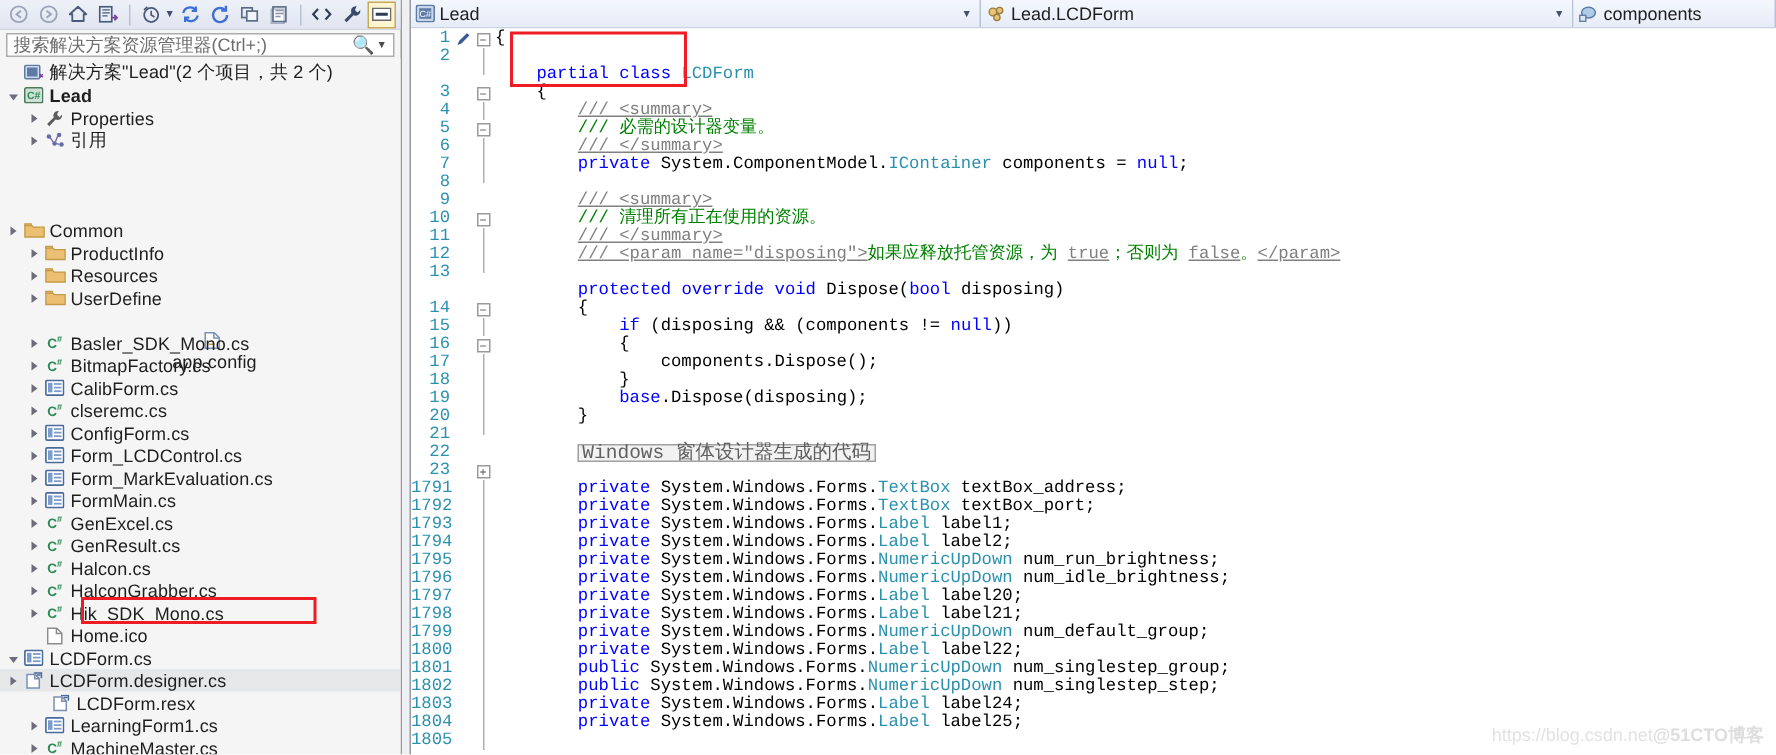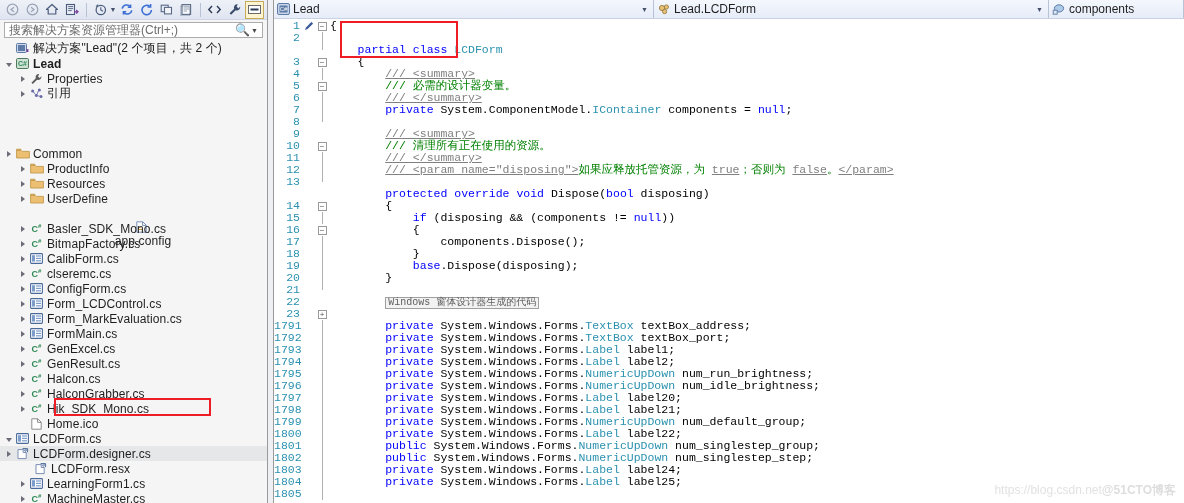--- a/index.html
+++ b/index.html
@@ -169,21 +169,21 @@
   .n  { color:#000000; }
 
   .collapsed-region {
     display:inline-block;
     border:1px solid #a0a0a0;
     background:#f2f2f2;
     color:#606060;
     padding:0 2px;
     line-height:10px;
     font-family:"Liberation Mono", monospace;
-    font-size:10px;
+    font-size:13px;
   }
 
   .watermark {
     position:absolute; right:8px; bottom:4px;
     font-size:12px; color:#e2e2e2;
     white-space:nowrap; user-select:none;
     font-family:"Liberation Sans", sans-serif;
   }
   .watermark .cto { color:#dedede; font-weight:bold; }
 </style>

